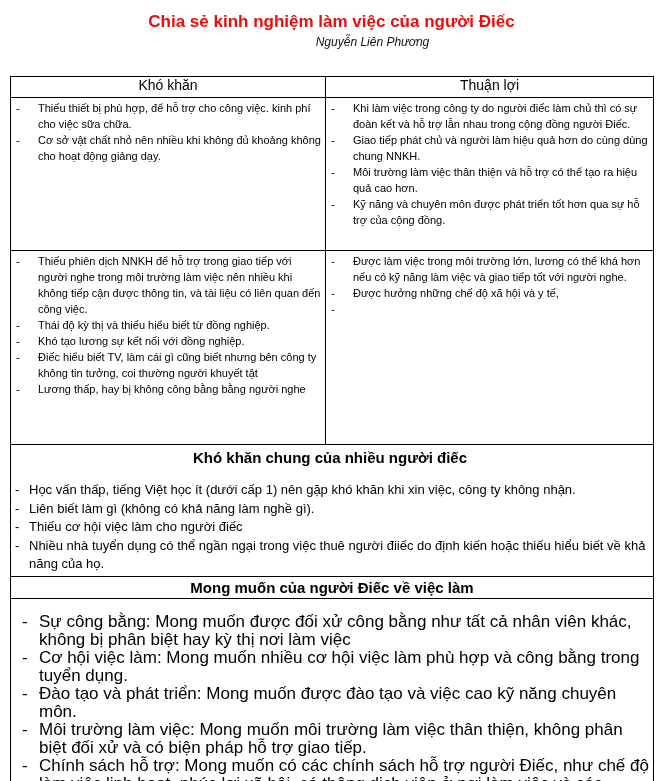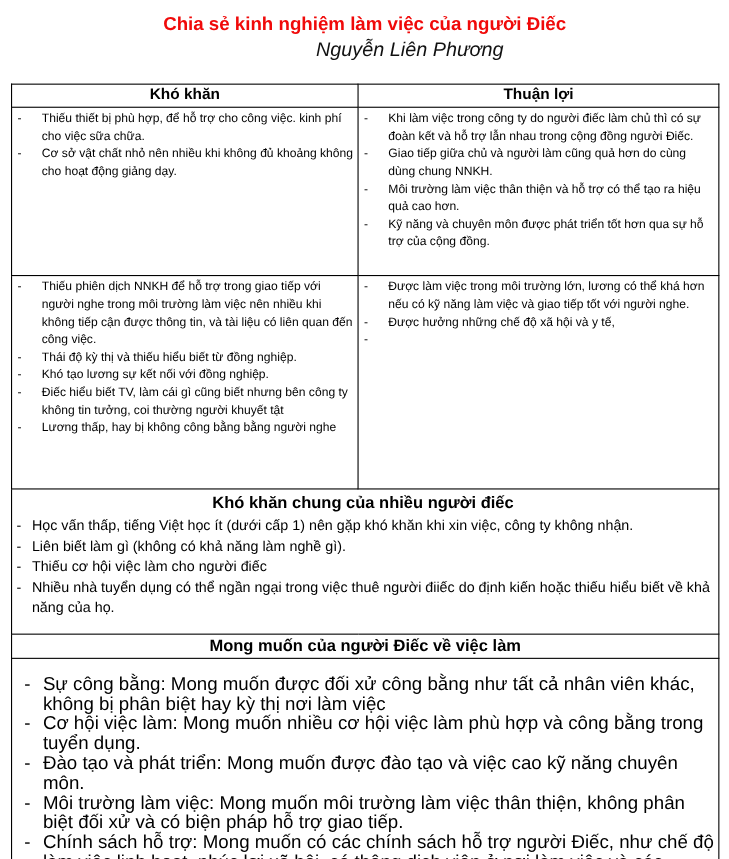--- a/index.html
+++ b/index.html
@@ -14,57 +14,57 @@
   .doc-title {
     padding-top: 12px;
     text-align: center;
     font-size: 17px;
     font-weight: bold;
     color: #f00a0a;
   }
   .doc-author {
     text-align: center;
     padding-left: 82px;
-    font-size: 18px;
+    font-size: 12px;
     font-style: italic;
     margin-top: 3px;
     color: #111;
   }
 
   table.main {
     position: absolute;
     left: 10px; top: 76px;
     width: 643px;
     border-collapse: collapse;
     table-layout: fixed;
   }
   table.main td, table.main th {
     border: 1px solid #000;
     vertical-align: top;
     padding: 0;
   }
   th.colhead {
     font-size: 14px;
-    font-weight: bold;
+    font-weight: normal;
     text-align: center;
     height: 20px;
     padding: 1px 0;
   }
 
   .cell { padding: 2px 3px 2px 0; font-size: 11px; line-height: 16px; }
   .bullet { position: relative; padding-left: 27px; min-height: 16px; }
   .bullet::before { content: "-"; position: absolute; left: 5px; top: 0; }
 
   .section-cell { padding: 2px 4px 2px 0; font-size: 13px; line-height: 18.5px; }
   .section-heading {
     text-align: center;
     font-weight: bold;
     font-size: 15px;
     line-height: 19px;
-    margin: 1px 0 2px 0;
+    margin: 1px 0 14px 0;
   }
   .section-cell .bullet { padding-left: 18px; min-height: 18px; }
   .section-cell .bullet::before { left: 4px; }
 
   .wish-head-cell { height: 21px; }
   .wish-head-cell .section-heading { line-height: 21px; margin: 0; }
 
   .wish-cell { padding: 14px 4px 2px 0; font-size: 17px; line-height: 18px; }
   .wish-cell .bullet { padding-left: 28px; min-height: 18px; }
   .wish-cell .bullet::before { left: 11px; }
@@ -92,21 +92,21 @@
       <tr>
         <td style="height:152px">
           <div class="cell">
               <div class="bullet">Thiếu thiết bị phù hợp, để hỗ trợ cho công việc. kinh phí cho việc sữa chữa.</div>
               <div class="bullet">Cơ sở vật chất nhỏ nên nhiều khi không đủ khoảng không cho hoạt động giảng dạy.</div>
             </div>
         </td>
         <td>
           <div class="cell">
               <div class="bullet">Khi làm việc trong công ty do người điếc làm chủ thì có sự đoàn kết và hỗ trợ lẫn nhau trong cộng đồng người Điếc.</div>
-              <div class="bullet">Giao tiếp giữa chủ và người làm cũng quả hơn do cùng dùng chung NNKH.</div>
+              <div class="bullet">Giao tiếp phát chủ và người làm hiệu quả hơn do cùng dùng chung NNKH.</div>
               <div class="bullet">Môi trường làm việc thân thiện và hỗ trợ có thể tạo ra hiệu quả cao hơn.</div>
               <div class="bullet">Kỹ năng và chuyên môn được phát triển tốt hơn qua sự hỗ trợ của cộng đồng.</div>
             </div>
         </td>
       </tr>
 
       <tr>
         <td style="height:193px">
           <div class="cell">
               <div class="bullet">Thiếu phiên dịch NNKH để hỗ trợ trong giao tiếp với người nghe trong môi trường làm việc nên nhiều khi không tiếp cận được thông tin, và tài liệu có liên quan đến công việc.</div>

